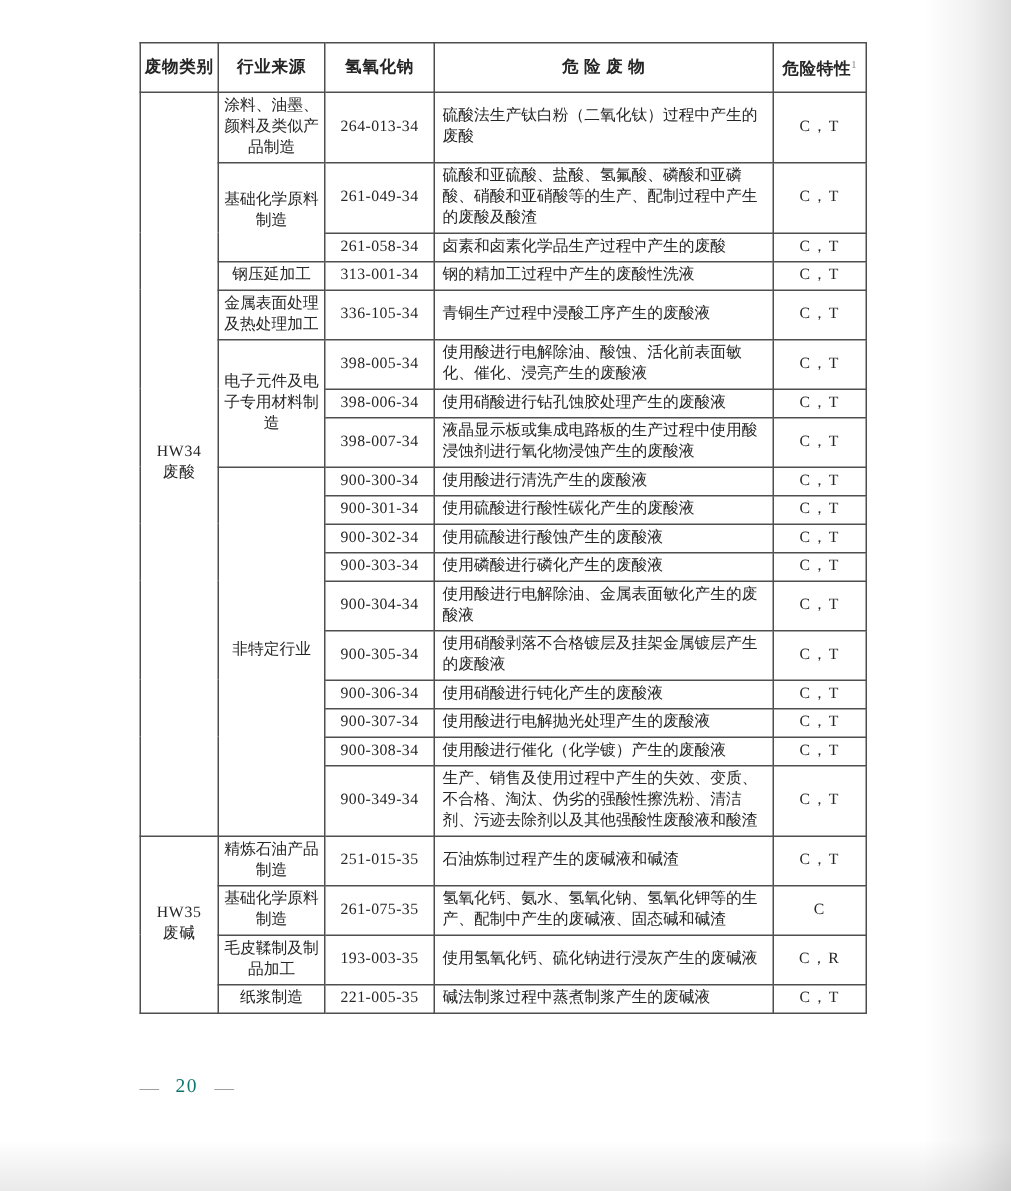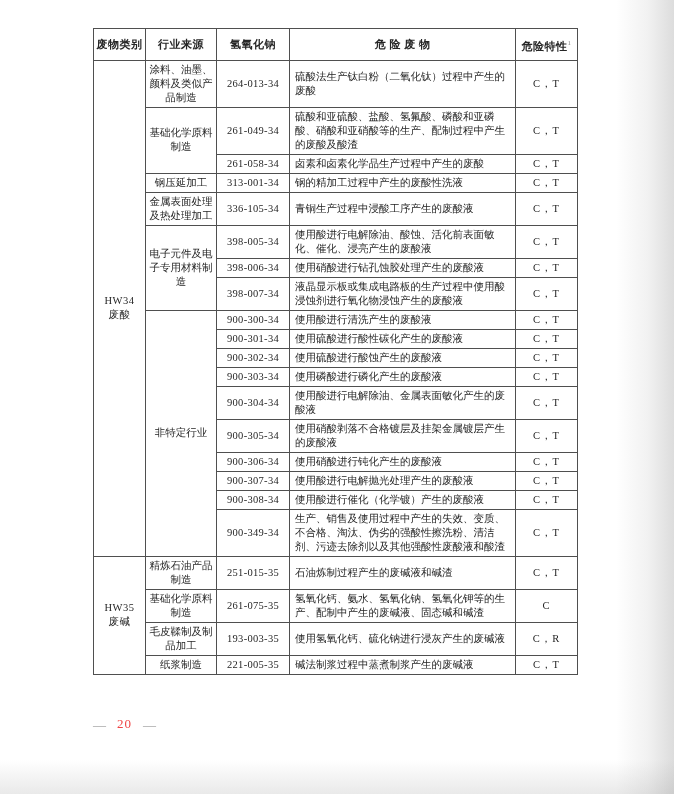--- a/index.html
+++ b/index.html
@@ -52,21 +52,21 @@
     text-align:left;
     padding:2px 5px;
   }
   td.haz{letter-spacing:1px;}
   .footer{
     position:absolute;left:93px;top:716px;
     display:flex;align-items:center;gap:11px;
     font-size:13px;
   }
   .footer .dash{color:#9a9a9a;font-size:13px;line-height:1;}
-  .footer .pageno{color:#ef4444;letter-spacing:1px;font-family:Liberation Serif, serif;}
+  .footer .pageno{color:#0f766e;letter-spacing:1px;font-family:Liberation Serif, serif;}
 </style>
 </head>
 <body>
 
 <div class="edge-right"></div>
 <div class="edge-bottom"></div>
 
 <table class="waste-table">
   <colgroup>
     <col style="width:52px">

